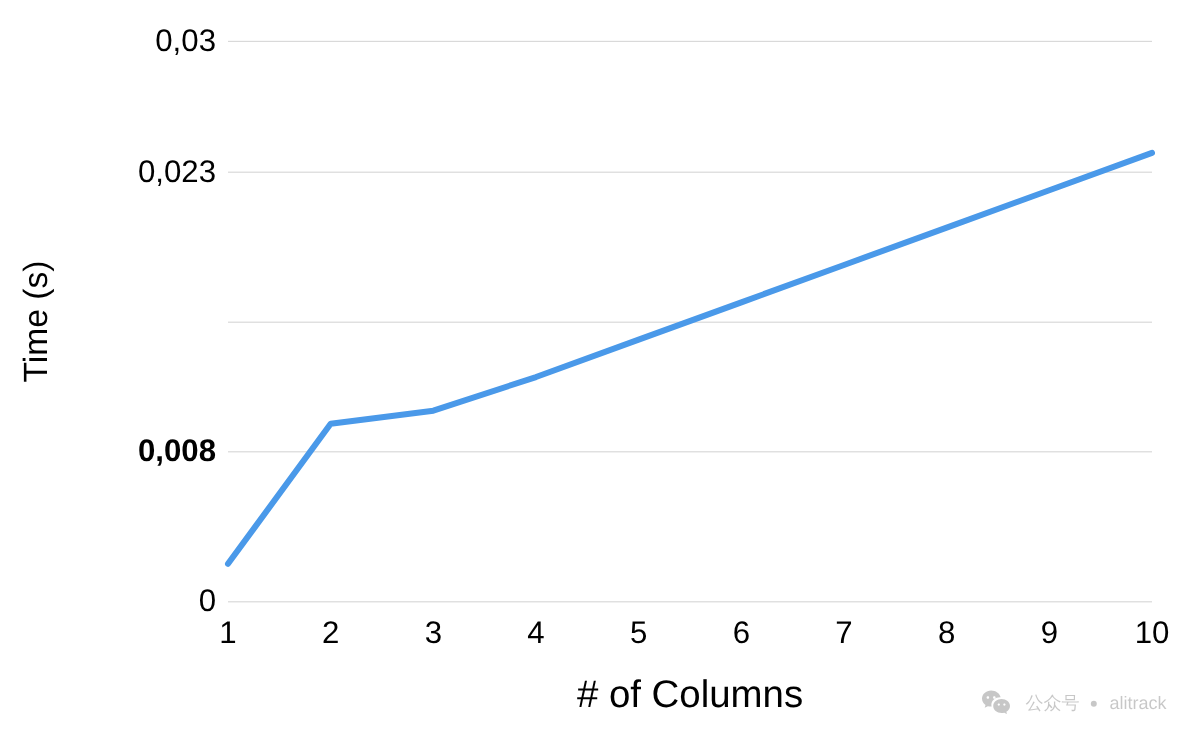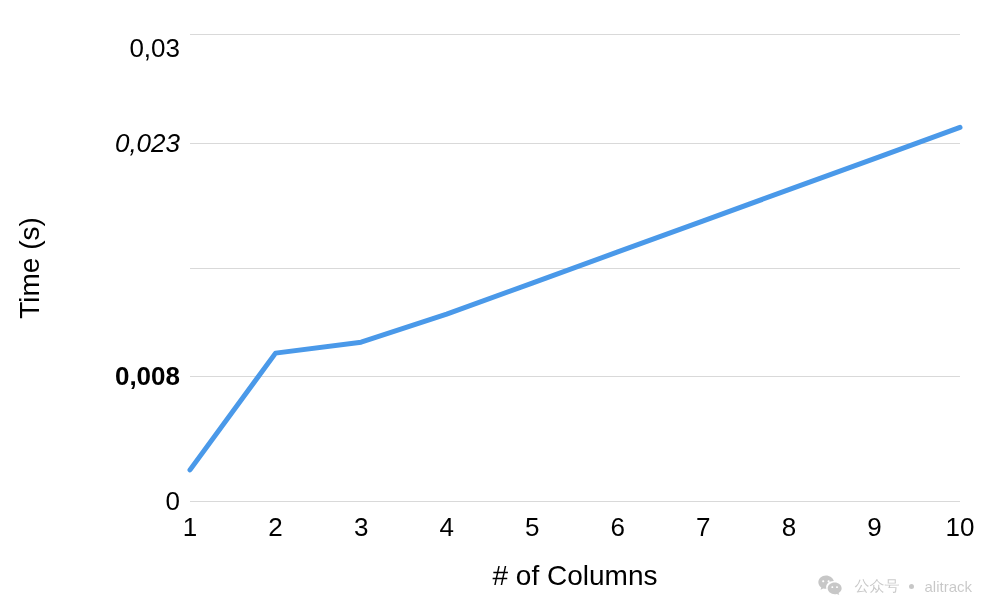--- a/index.html
+++ b/index.html
@@ -66,21 +66,21 @@
     transform: translate(-50%,-50%) rotate(-90deg);
     font-size: 28px;
     white-space: nowrap;
   }
   .x-axis-label {
     position: absolute;
     top: 560px;
     left: 190px;
     width: 770px;
     text-align: center;
-    font-size: 28px;
+    font-size: 32px;
     color: #000;
   }
   svg.line-layer {
     position: absolute;
     left: 0; top: 0;
     width: 100%; height: 100%;
     overflow: visible;
   }
   .watermark {
     position: absolute;
@@ -103,22 +103,22 @@
 <body>
 
 <div class="chart">
 
   <div class="y-axis-label-wrap">
     <div class="y-axis-label-inner">Time (s)</div>
   </div>
 
   <div class="y-tick" style="top: 501px;">0</div>
   <div class="y-tick" style="top: 376.467px; font-weight: bold;">0,008</div>
-  <div class="y-tick" style="top: 142.967px; font-style: italic;">0,023</div>
-  <div class="y-tick" style="top: 48px;">0,03</div>
+  <div class="y-tick" style="top: 142.967px;">0,023</div>
+  <div class="y-tick" style="top: 34px;">0,03</div>
 
   <div class="plot">
     <div class="gridline" style="top: 467px;"></div>
     <div class="gridline" style="top: 342.467px;"></div>
     <div class="gridline" style="top: 233.5px;"></div>
     <div class="gridline" style="top: 108.967px;"></div>
     <div class="gridline" style="top: 0px;"></div>
     <svg class="line-layer">
       <polyline id="series" fill="none" stroke-width="5" stroke-linejoin="round" stroke-linecap="round" points="0,435.8666666666667 85.55555555555556,319.1166666666667 171.11111111111111,308.21999999999997 256.66666666666663,280.2 342.22222222222223,249.06666666666666 427.77777777777777,217.93333333333334 513.3333333333333,186.8 598.8888888888889,155.66666666666663 684.4444444444445,124.53333333333336 770,93.39999999999998" stroke="#4a99e9"></polyline>
     </svg>

